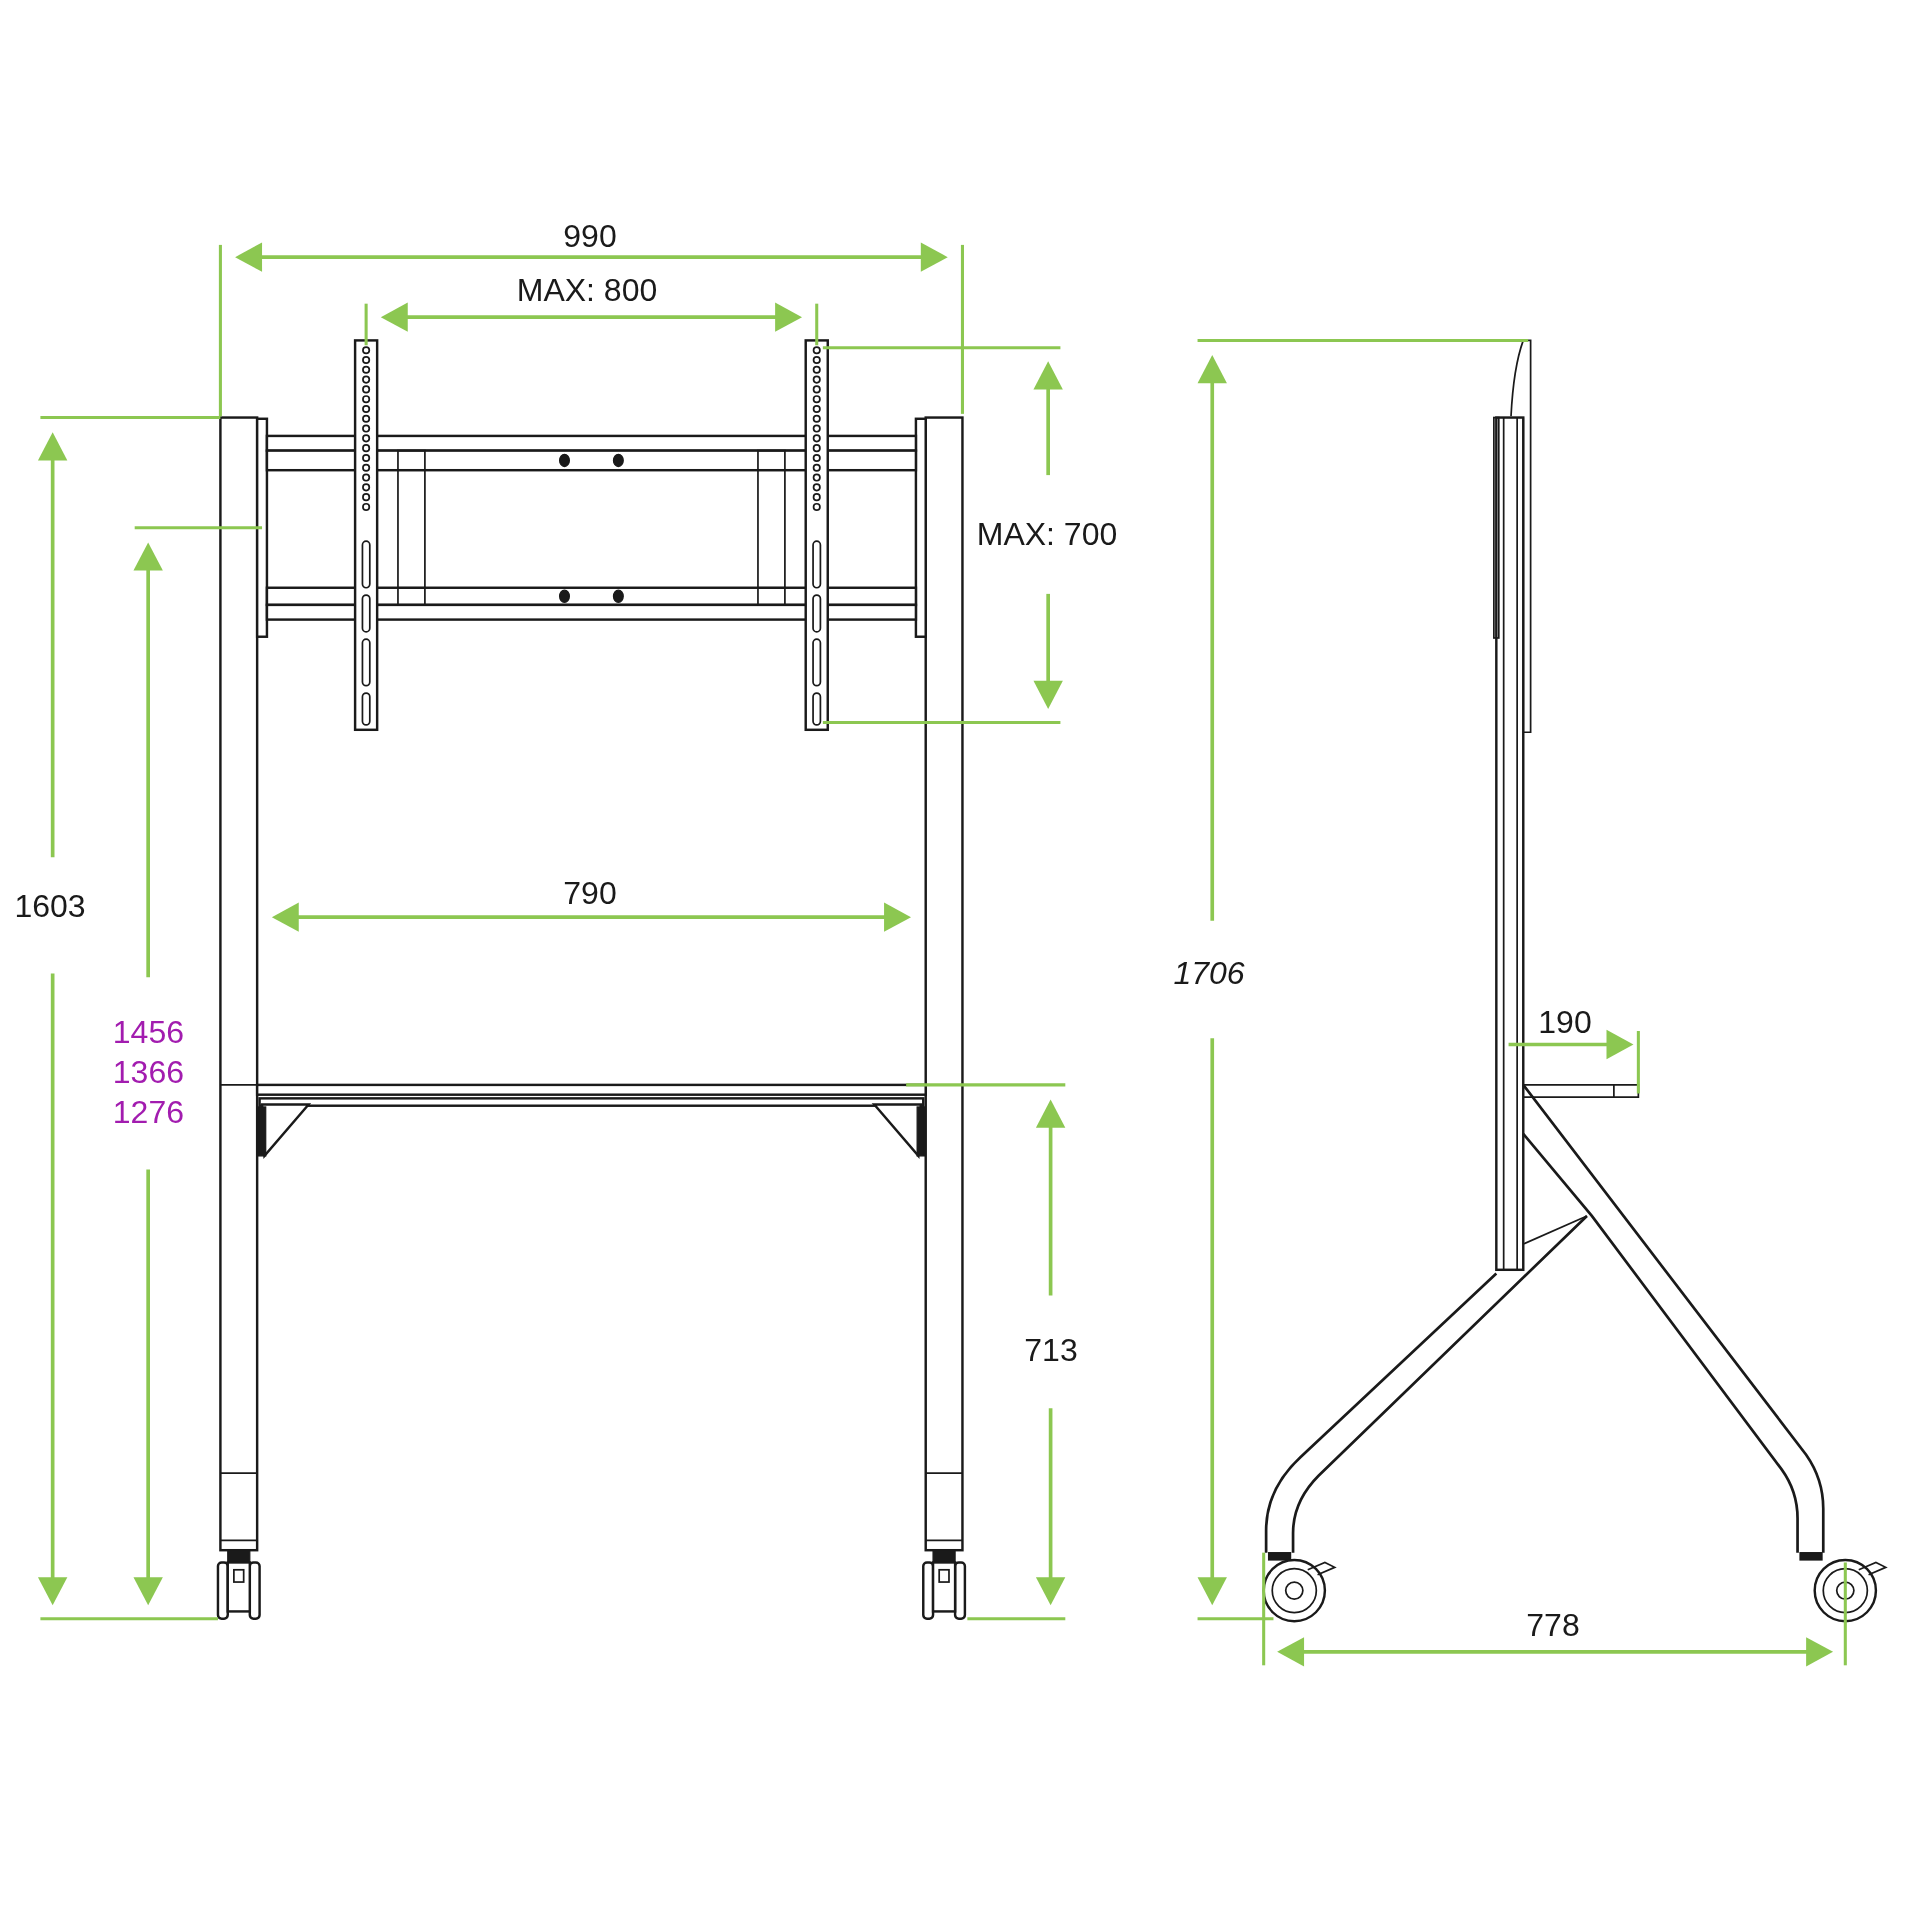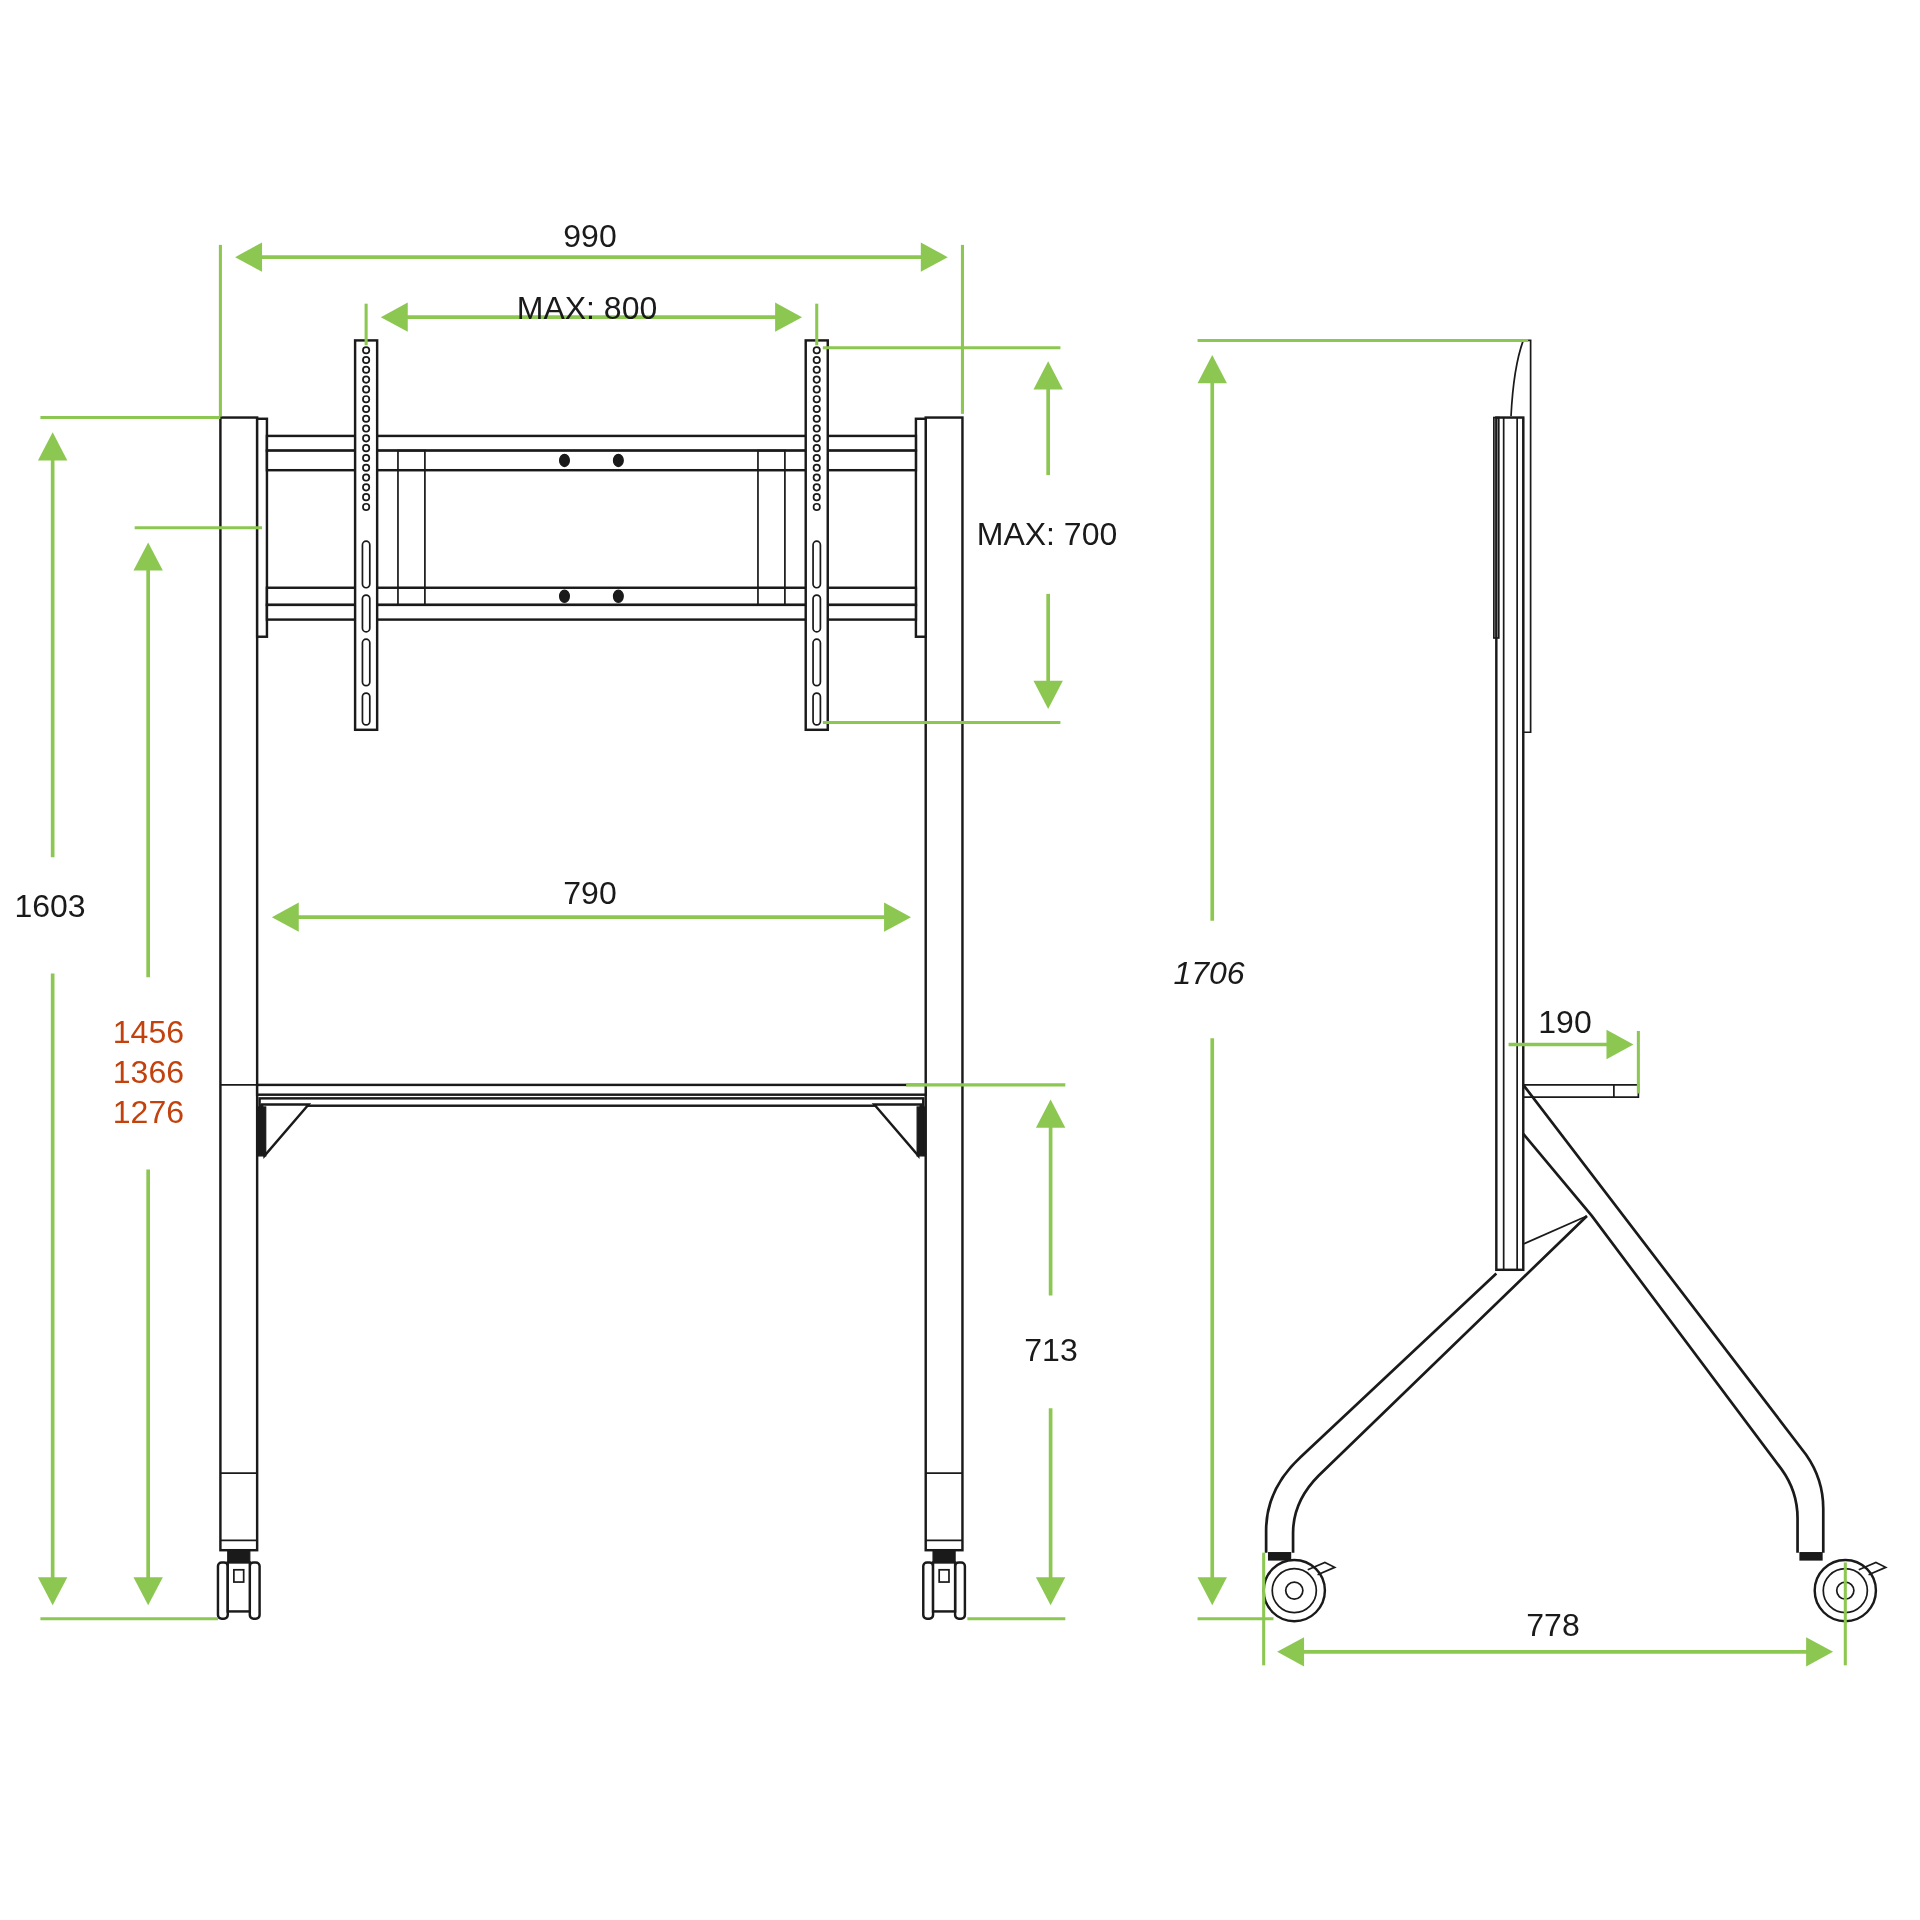--- a/index.html
+++ b/index.html
@@ -7,21 +7,21 @@
   #canvas { position: absolute; left: 0; top: 0; width: 1920px; height: 1920px; }
   .dim-line { stroke: #8cc751; stroke-width: 3; fill: none; }
   .ext-line { stroke: #8cc751; stroke-width: 2.5; fill: none; }
   .arrow { fill: #8cc751; stroke: none; }
   .part { stroke: #1a1a1a; stroke-width: 2; fill: #ffffff; }
   .part-thin { stroke: #1a1a1a; stroke-width: 1.4; fill: none; }
   .part-dark { fill: #1a1a1a; stroke: #1a1a1a; stroke-width: 1; }
   .tube { stroke: #1a1a1a; stroke-width: 2.2; fill: none; }
   .label { position: absolute; font-family: "Liberation Sans", sans-serif; font-size: 32px; color: #1a1a1a; white-space: nowrap; line-height: 1; }
   .label.center { transform: translateX(-50%); }
-  .stack { position: absolute; font-family: "Liberation Sans", sans-serif; font-size: 32px; color: #c2410c; line-height: 40px; text-align: right; }
+  .stack { position: absolute; font-family: "Liberation Sans", sans-serif; font-size: 32px; color: #a21caf; line-height: 40px; text-align: right; }
 </style>
 </head>
 <body>
 
 <div id="canvas">
 <svg width="1920" height="1920" viewBox="0 0 1568 1568" xmlns="http://www.w3.org/2000/svg">
 
   <g>
 
     <g>
@@ -236,21 +236,21 @@
     <line class="ext-line" x1="1032" y1="1268" x2="1032" y2="1360"></line>
     <line class="ext-line" x1="1507" y1="1276" x2="1507" y2="1360"></line>
     <line class="dim-line" x1="1056" y1="1349" x2="1484" y2="1349"></line>
     <polygon class="arrow" points="1043,1349 1065,1337 1065,1361"></polygon>
     <polygon class="arrow" points="1497,1349 1475,1337 1475,1361"></polygon>
   </g>
 </svg>
 
 
 <div class="label center" style="left:590px; top:220px;">990</div>
-<div class="label center" style="left:587px; top:292px;text-align:right;">MAX: 800</div>
+<div class="label center" style="left:587px; top:274px;text-align:right;">MAX: 800</div>
 <div class="label center" style="left:1047px; top:518px;">MAX: 700</div>
 <div class="label center" style="left:590px; top:877px;">790</div>
 <div class="label center" style="left:50px; top:890px;">1603</div>
 <div class="stack" style="left:100px; top:1012px; width:84px;">
   <div>1456</div>
   <div>1366</div>
   <div>1276</div>
 </div>
 <div class="label center" style="left:1051px; top:1334px;">713</div>
 <div class="label center" style="left:1209px; top:957px;font-style:italic;">1706</div>

